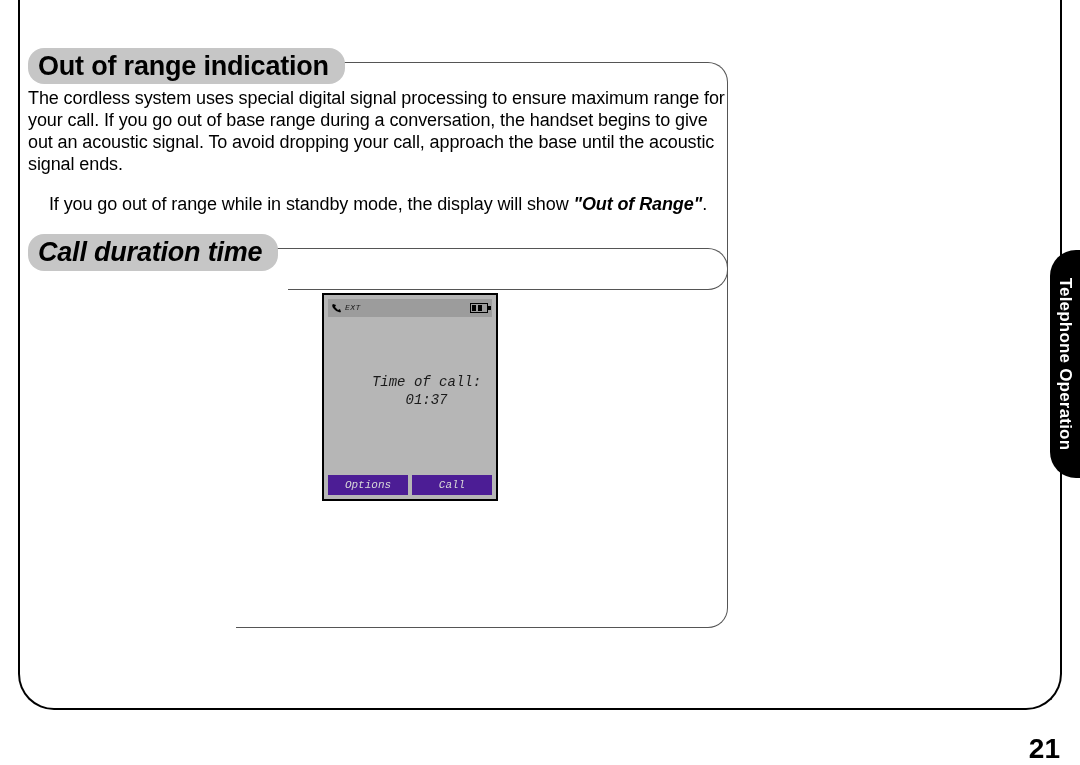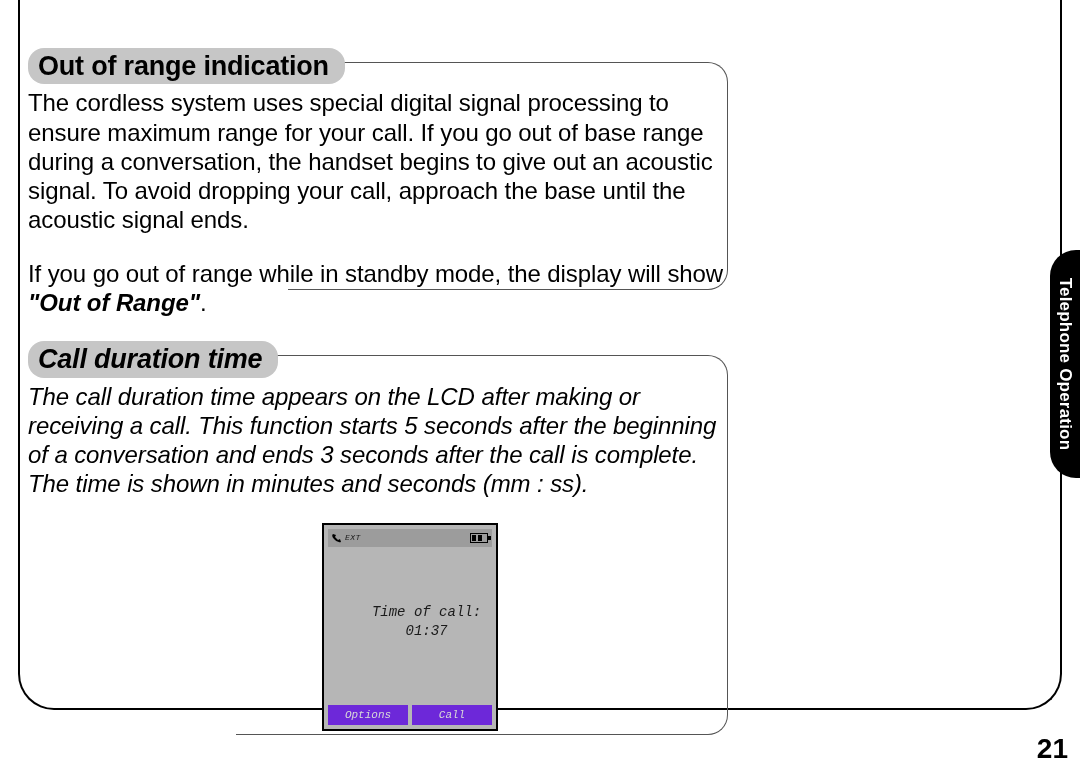--- a/index.html
+++ b/index.html
@@ -34,27 +34,27 @@
     border-radius: 16px;
     padding: 2px 16px 2px 10px;
     font-weight: 800;
     font-size: 27px;
     line-height: 1.2;
     letter-spacing: -0.2px;
     position: relative;
     z-index: 3;
   }
   .para {
-    font-size: 24px;
+    font-size: 18px;
     line-height: 1.22;
     letter-spacing: -0.1px;
     margin-top: 4px;
   }
   .para .italic { font-style: italic; font-weight: 600; }
-  .para + .para { margin-top: 14px; }
+  .para + .para { margin-top: 14px; text-align: center; }
   .section { position: relative; }
   .section .content-inner { position: relative; }
   .section-border {
     position: absolute;
     border: 1.5px solid #555;
     border-left: none;
     border-radius: 0 20px 20px 0;
     pointer-events: none;
     z-index: 1;
   }
@@ -76,21 +76,21 @@
     position: absolute;
     top: 50%; left: 50%;
     transform: translate(-50%, -50%) rotate(90deg);
     transform-origin: center;
     white-space: nowrap;
     letter-spacing: 0.2px;
   }
   
   .page-num {
     position: absolute;
-    right: 12px;
+    right: 20px;
     bottom: 0px;
     font-size: 28px;
     font-weight: 800;
     margin-top: 8px;
   }
   
   .lcd-wrap {
     margin: 22px 0 16px 294px;
     width: 176px;
   }
@@ -140,21 +140,21 @@
   }
   .lcd-soft {
     position: absolute;
     left: 4px; right: 4px; bottom: 4px;
     height: 20px;
     display: flex;
     gap: 4px;
   }
   .lcd-soft > div {
     flex: 1;
-    background: #6d28d9;
+    background: #4c1d95;
     color: #d8d8d8;
     font-size: 11px;
     display: flex; align-items: center; justify-content: center;
   }
 </style>
 </head>
 <body>
 
 <div class="page-frame"></div>
 
@@ -172,21 +172,20 @@
       <p class="para">
         <span>If you go out of range while in standby mode, the display will show </span><span class="italic">"Out of Range"</span><span>.</span>
       </p>
     </div>
   </div>
 
   <div class="section" style="margin-top:10px;font-style:italic;">
     <div class="section-border" style="left:208px; top:14px; width:492px; height:380px;"></div>
     <span class="heading-pill">Call duration time</span>
     <div class="content-inner">
-      <p class="para">The call duration time appears on the LCD after making or receiving a call. This function starts 5 seconds after the beginning of a conversation and ends 3 seconds after the call is complete. The time is shown in minutes and seconds (mm : ss).</p>
 
       <div class="lcd-wrap">
         <div class="lcd">
           <div class="lcd-top">
             <span class="phone-ico">
               <svg viewBox="0 0 10 10" width="10" height="10">
                   <path d="M1 1 L4 2 L3 4 L6 7 L8 6 L9 9 Q5 10 2 6 Q-1 3 1 1 Z" fill="#000"></path>
                 </svg>
             </span>
             <span class="ext">EXT</span>

